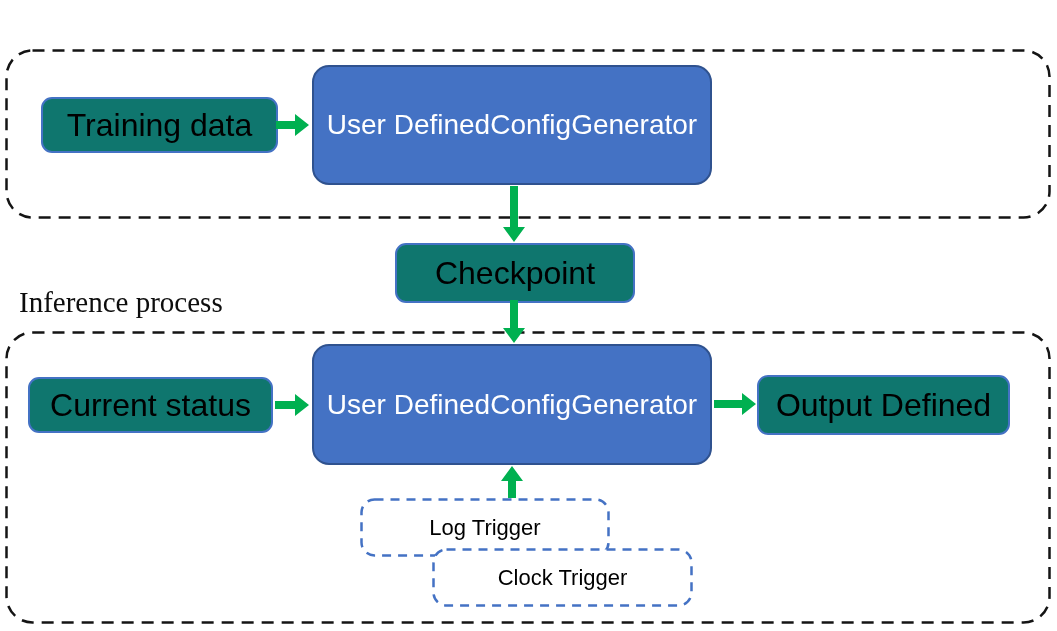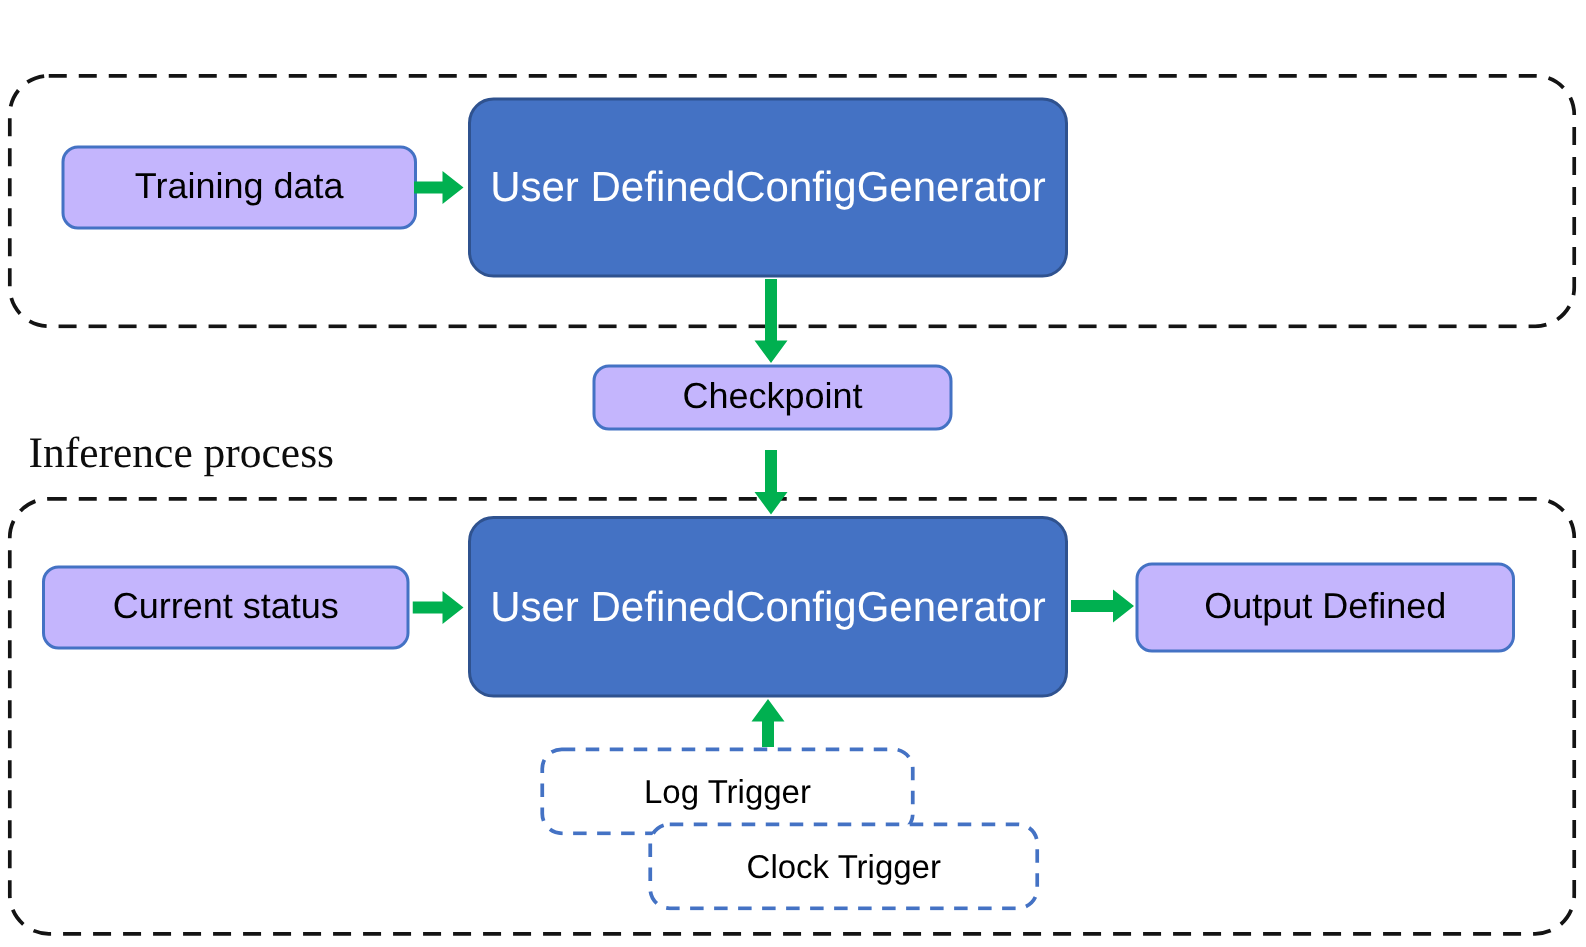--- a/index.html
+++ b/index.html
@@ -11,25 +11,25 @@
     position:absolute;font-size:29px;line-height:36px;color:#0d0d0d;
     white-space:nowrap;
   }
   #t-title{left:19px;top:2px;}
   #i-title{left:19px;top:284px;font-family:Liberation Serif, serif;}
   svg.frame{position:absolute;display:block;}
   #train-frame{left:5px;top:49px;}
   #infer-frame{left:5px;top:331px;}
   .io-box{
     position:absolute;display:flex;align-items:center;justify-content:center;
-    background:#c4b5fd;border:2px solid #4472C4;border-radius:11px;
-    font-size:24px;box-sizing:border-box;white-space:nowrap;
+    background:#0f766e;border:2px solid #4472C4;border-radius:11px;
+    font-size:32px;box-sizing:border-box;white-space:nowrap;
   }
   #training-data-box{left:41px;top:97px;width:237px;height:56px;}
-  #checkpoint-box{left:395px;top:243px;width:240px;height:44px;}
+  #checkpoint-box{left:395px;top:243px;width:240px;height:60px;}
   #current-status-box{left:28px;top:377px;width:245px;height:56px;}
   #output-config-box{left:757px;top:375px;width:253px;height:60px;}
   .gen-box{
     position:absolute;left:312px;width:400px;box-sizing:border-box;
     background:#4472C4;border:2.5px solid #2F528F;border-radius:17px;
     color:#ffffff;display:flex;flex-direction:row;align-items:center;
     justify-content:center;font-size:28px;line-height:38px;text-align:center;
   }
   #gen-train{top:65px;height:120px;}
   #gen-infer{top:344px;height:121px;}

